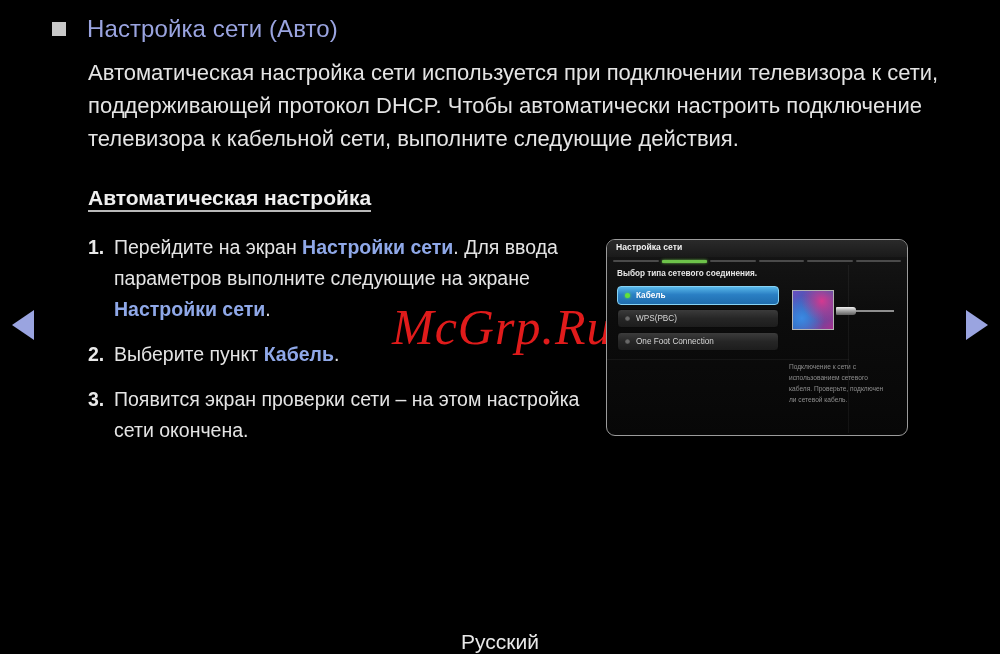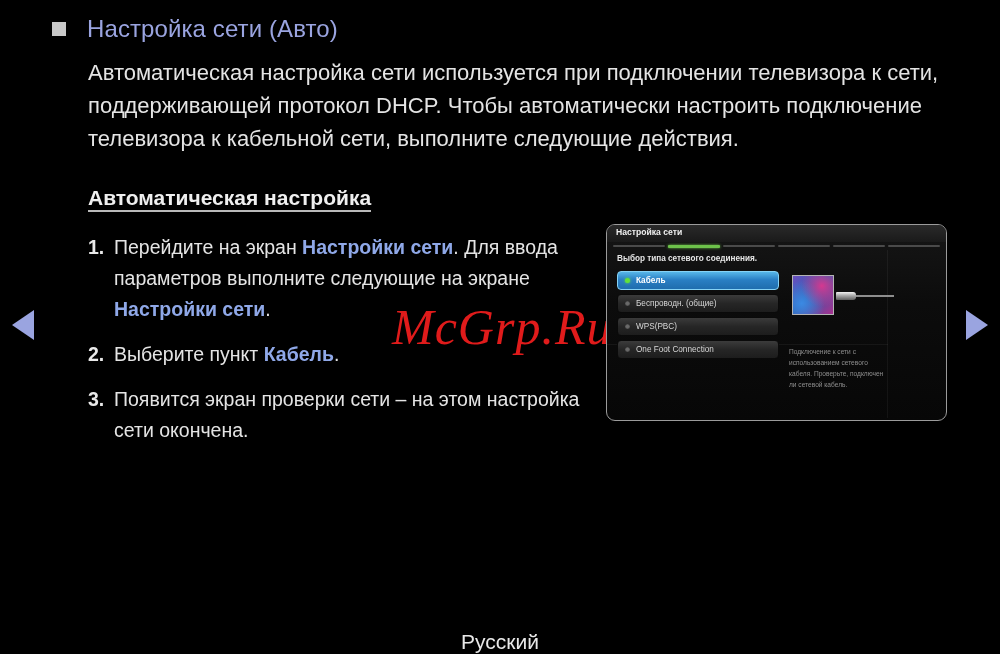--- a/index.html
+++ b/index.html
@@ -110,22 +110,22 @@
     font-size: 50px;
     color: #e01b1b;
     letter-spacing: 1px;
     white-space: nowrap;
     pointer-events: none;
   }
 
   
   .tv-dialog {
     position: absolute;
-    left: 606px; top: 224px;
-    width: 341px; height: 197px;
+    left: 606px; top: 239px;
+    width: 302px; height: 197px;
     border: 1px solid #9b9b9b;
     border-radius: 9px;
     background: linear-gradient(180deg, #161616 0%, #0c0c0c 40%, #070707 100%);
     overflow: hidden;
   }
   .tv-header {
     height: 17px;
     padding: 2px 0 0 9px;
     font-size: 8.6px;
     font-weight: bold;
@@ -333,24 +333,20 @@
 
       <div class="tv-prompt">Выбор типа сетевого соединения.</div>
 
       <div class="tv-menu">
         <div class="tv-menu-item selected">
           <span class="dot"></span>
           <span>Кабель</span>
         </div>
         <div class="tv-menu-item">
           <span class="dot"></span>
-          <span>Беспроводн. (общие)</span>
-        </div>
-        <div class="tv-menu-item">
-          <span class="dot"></span>
           <span>WPS(PBC)</span>
         </div>
         <div class="tv-menu-item">
           <span class="dot"></span>
           <span>One Foot Connection</span>
         </div>
       </div>
 
       <div class="tv-illus">
         <div class="illus-screen"></div>

